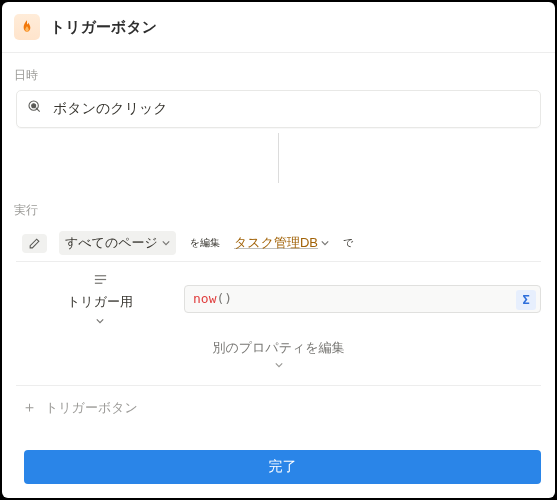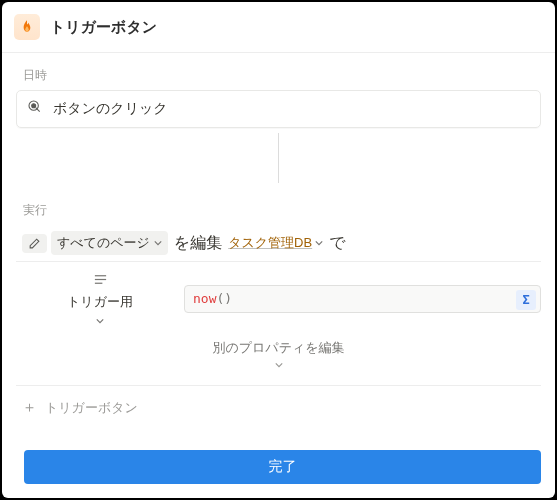--- a/index.html
+++ b/index.html
@@ -37,21 +37,21 @@
   justify-content: center;
 }
 .title {
   font-size: 15px;
   font-weight: 600;
   color: #2e2e2e;
 }
 .section-label {
   font-size: 12px;
   color: #9b9a97;
-  padding: 14px 16px 6px 21px;
+  padding: 14px 16px 6px 12px;
 }
 .row {
   margin: 0 14px;
   padding: 8px 10px;
   display: flex;
   align-items: center;
   gap: 10px;
   border: 1px solid #e8e8e6;
   border-radius: 5px;
   box-shadow: 0 1px 1px rgba(0,0,0,0.03);
@@ -69,21 +69,21 @@
 .divider-line {
   width: 1px;
   height: 50px;
   background: #dcdcdc;
 }
 .exec-row {
   margin: 0 14px;
   padding: 6px 6px;
   display: flex;
   align-items: center;
-  gap: 4px;
+  gap: 12px;
   font-size: 13px;
   color: #37352f;
   border-bottom: 1px solid #ededed;
   text-align: right;
 }
 .chip {
   display: inline-flex;
   align-items: center;
   gap: 4px;
   padding: 3px 6px;
@@ -92,21 +92,21 @@
   font-size: 13px;
   color: #37352f;
 }
 .chip svg { flex-shrink: 0; }
 .chevron-down {
   display: inline-block;
   width: 8px;
   height: 8px;
 }
 .text-segment {
-  font-size: 16px;
+  font-size: 10px;
   color: #37352f;
   padding: 0 2px;
 }
 .linked-db {
   font-size: 13px;
   color: #a16207;
   text-decoration: underline;
   text-decoration-color: #c0c0bd;
   display: inline-flex;
   align-items: center;

